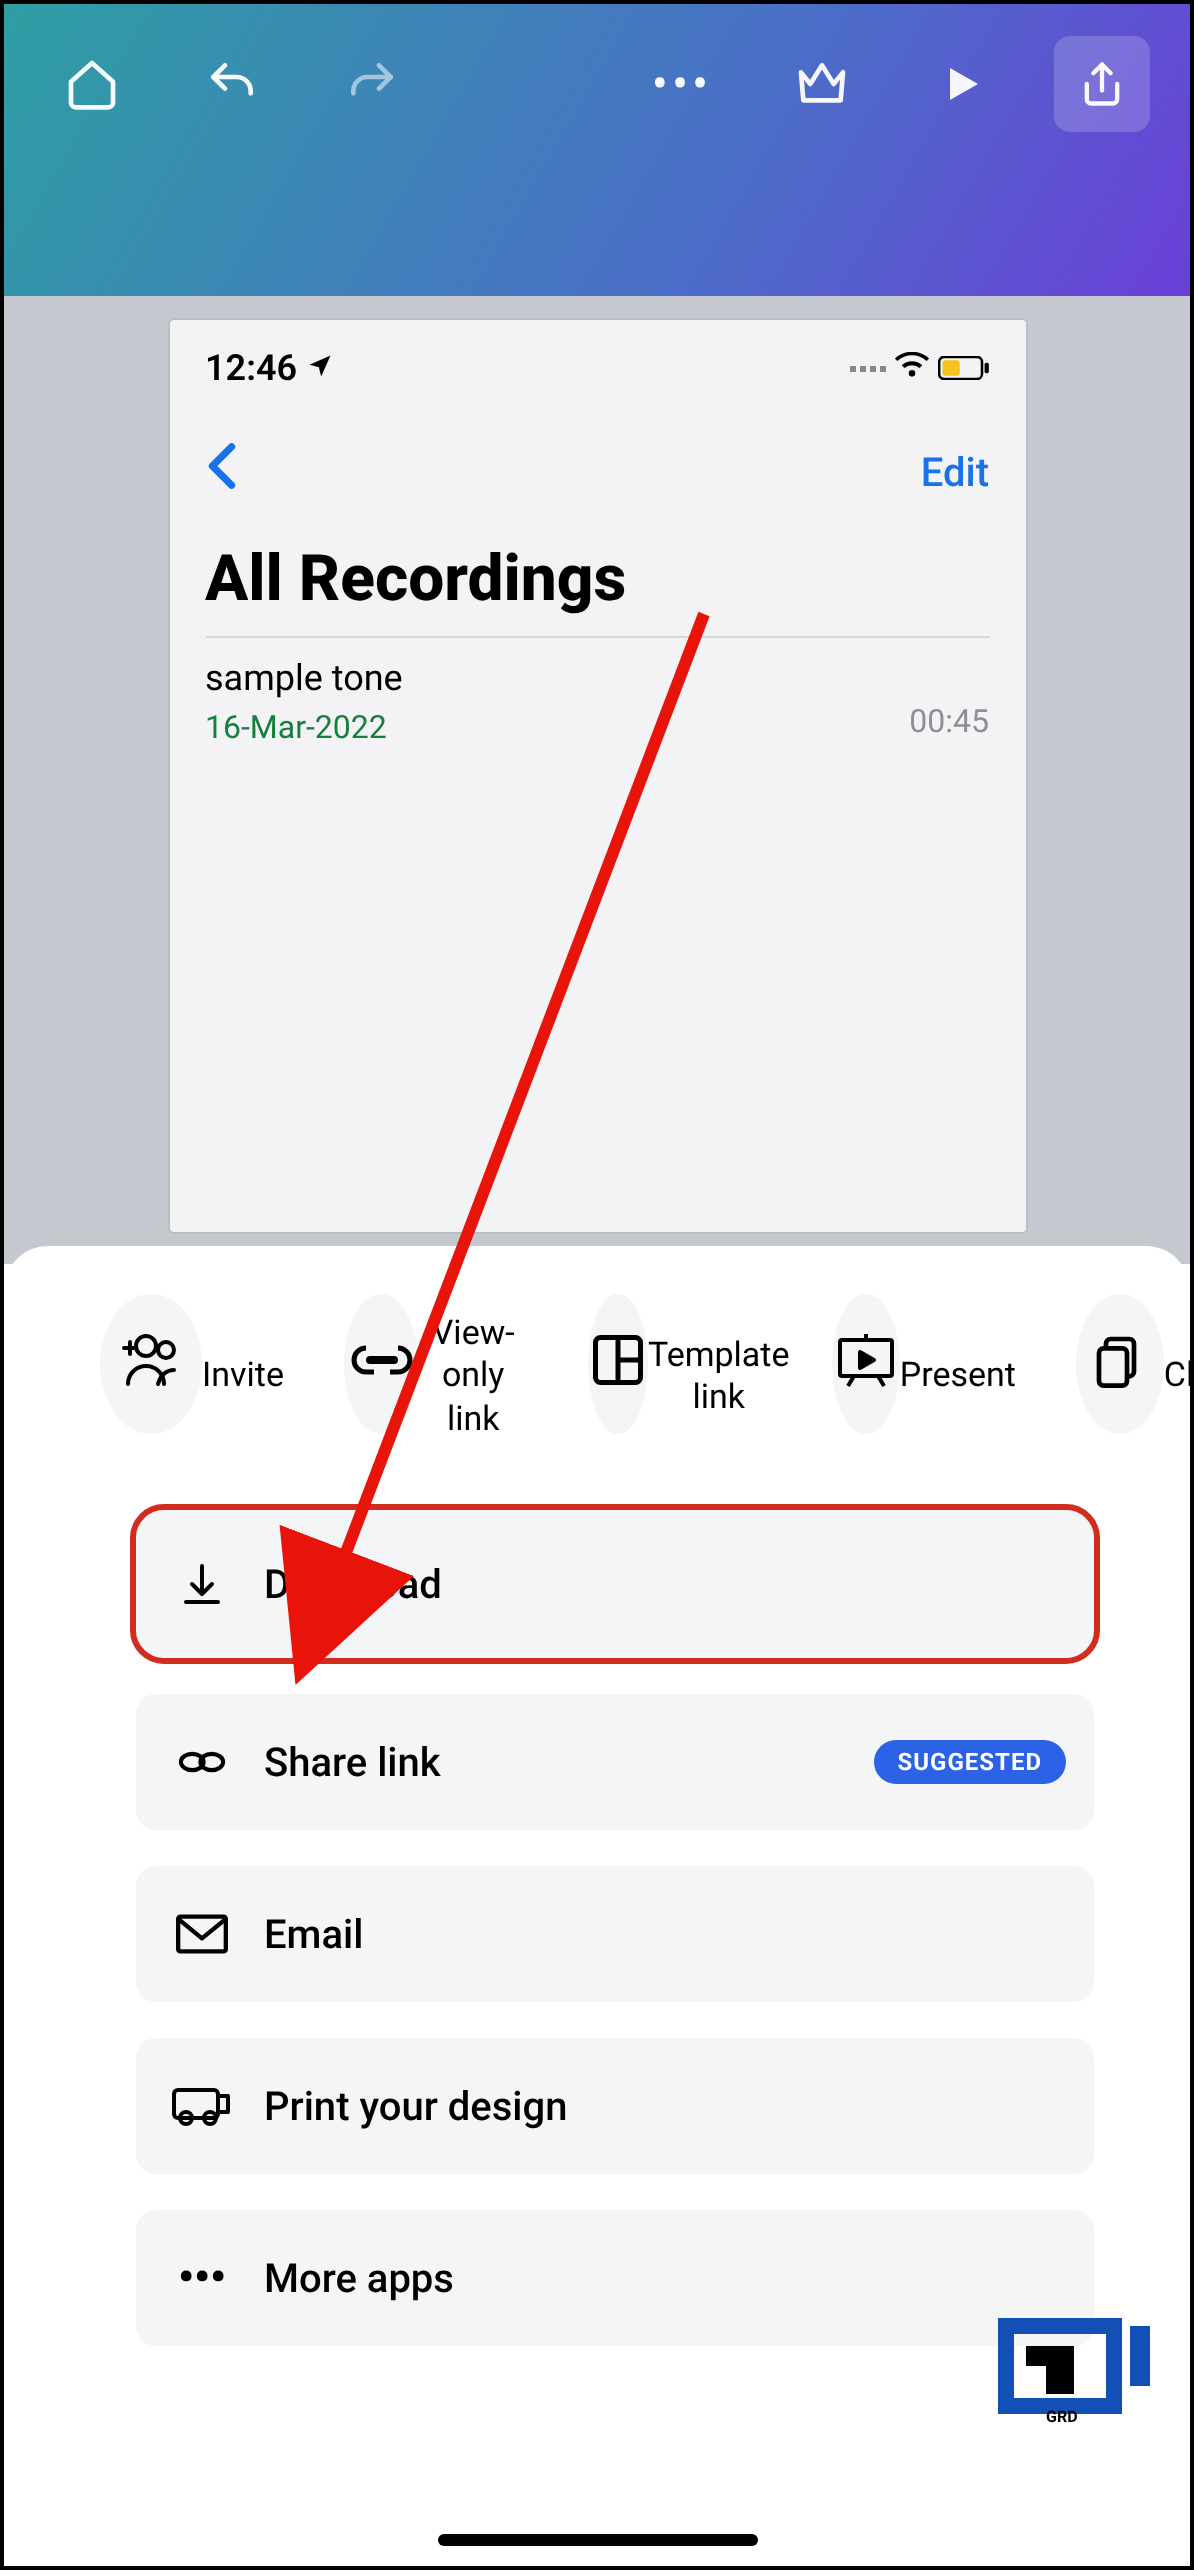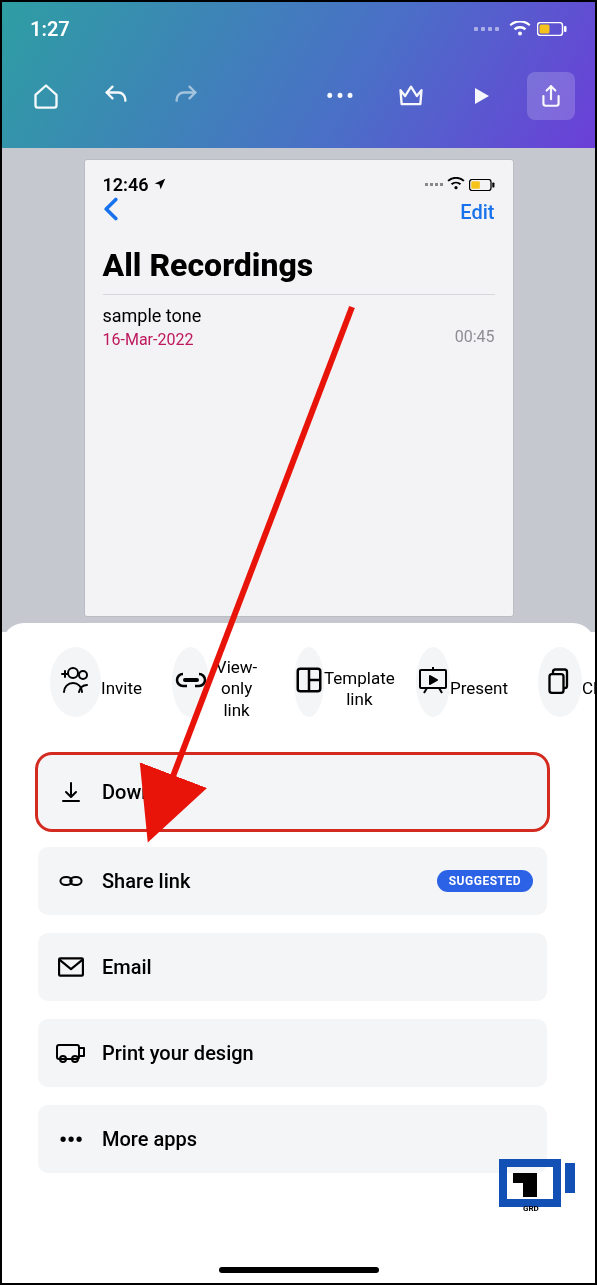--- a/index.html
+++ b/index.html
@@ -69,34 +69,35 @@
     width: 428px;
     background: #f3f3f5;
     border-radius: 2px;
     box-shadow: 0 0 0 1px rgba(0,0,0,0.05);
     padding: 14px 18px 0 18px;
     height: 456px;
   }
   .inner-statusbar {
     display:flex; justify-content:space-between; align-items:flex-end;
     font-size: 18px; font-weight:600;
+    margin-bottom: 24px;
   }
   .inner-statusbar-left { display:flex; align-items:center; gap:4px; }
   .inner-statusbar-right { display:flex; align-items:center; gap:4px; }
   .inner-navrow {
     display:flex; justify-content:space-between; align-items:center;
     margin-bottom: 18px;
   }
   .inner-back { color:#1872eb; font-size:28px; font-weight:600; }
   .inner-edit { color:#1872eb; font-size:20px; font-weight:500; }
   .inner-title { font-size:32px; font-weight:800; color:#000; margin-bottom:10px; }
   .inner-divider { height:1px; background:#d8d8dc; margin-bottom:10px;}
   .inner-item-row { display:flex; justify-content:space-between; align-items:flex-start;}
   .inner-item-name { font-size:18px; font-weight:400; color:#000;text-align:center; }
-  .inner-item-date { font-size:16px; color:#be185d; margin-top:4px;}
+  .inner-item-date { font-size:16px; color:#15803d; margin-top:4px;}
   .inner-item-dur { font-size:16px; color:#8e8e93; margin-top:22px;}
 
   
   .share-sheet {
     position:absolute;
     left:0; right:0; bottom:0;
     background:#fff;
     border-top-left-radius: 22px;
     border-top-right-radius: 22px;
     height: 660px;
@@ -117,21 +118,21 @@
     width:70px; height:70px; border-radius:50%;
     background:#f4f5f7;
     display:flex;align-items:center;justify-content:center;
     margin-bottom:14px;
   }
   .share-top-item .label {
     font-size:17px; color:#000; text-align:center; line-height:1.25;
   }
 
   .share-list {
-    padding: 24px 48px 0 36px;
+    padding: 24px 48px 0 66px;
     display:flex; flex-direction:column; gap:18px;
   }
   .share-row {
     background:#f4f5f7;
     border-radius:10px;
     height:68px;
     display:flex; align-items:center;
     padding: 0 18px;
     gap:16px;
     font-size:20px; font-weight:500; color:#000;
@@ -173,43 +174,20 @@
   .watermark {
     position:absolute; right:12px; bottom:70px;
     width:90px; height:70px;
     z-index:50;
   }
 </style>
 </head>
 <body>
 
 <div class="app-header">
-  <div class="status-bar">
-    <div class="status-time">1:27</div>
-    <div class="status-right">
-      <div class="dots-signal">
-          <span></span>
-          <span></span>
-          <span></span>
-          <span></span>
-        </div>
-      <span class="wifi-icon">
-        <svg width="22" height="16" viewBox="0 0 22 16">
-            <path fill="#fff" d="M11 14.5a2 2 0 100-4 2 2 0 000 4zm-4.6-5.3a7 7 0 019.2 0l1.7-1.7a9.5 9.5 0 00-12.6 0l1.7 1.7zM2.1 5a13 13 0 0117.8 0l1.6-1.6a15.5 15.5 0 00-21 0L2.1 5z"></path>
-          </svg>
-      </span>
-      <span class="battery-icon">
-        <svg width="30" height="14" viewBox="0 0 30 14">
-            <rect x="0.5" y="0.5" width="25" height="13" rx="3" fill="none" stroke="#fff" stroke-width="1.5"></rect>
-            <rect x="2.5" y="2.5" width="10" height="9" rx="1.5" fill="#f6c21c"></rect>
-            <rect x="27" y="4" width="2.5" height="6" rx="1" fill="#fff"></rect>
-          </svg>
-      </span>
-    </div>
-  </div>
   <div class="toolbar">
     <div class="tb-btn">
       <svg width="28" height="28" viewBox="0 0 24 24" fill="none" stroke="currentColor" stroke-width="2" stroke-linecap="round" stroke-linejoin="round">
           <path d="M3 11l9-8 9 8v9a2 2 0 01-2 2H5a2 2 0 01-2-2z"></path>
         </svg>
     </div>
     <div class="tb-btn">
       <svg width="28" height="28" viewBox="0 0 24 24" fill="none" stroke="currentColor" stroke-width="2" stroke-linecap="round" stroke-linejoin="round">
           <path d="M9 14L4 9l5-5"></path>
           <path d="M4 9h10a6 6 0 016 6v1"></path>

